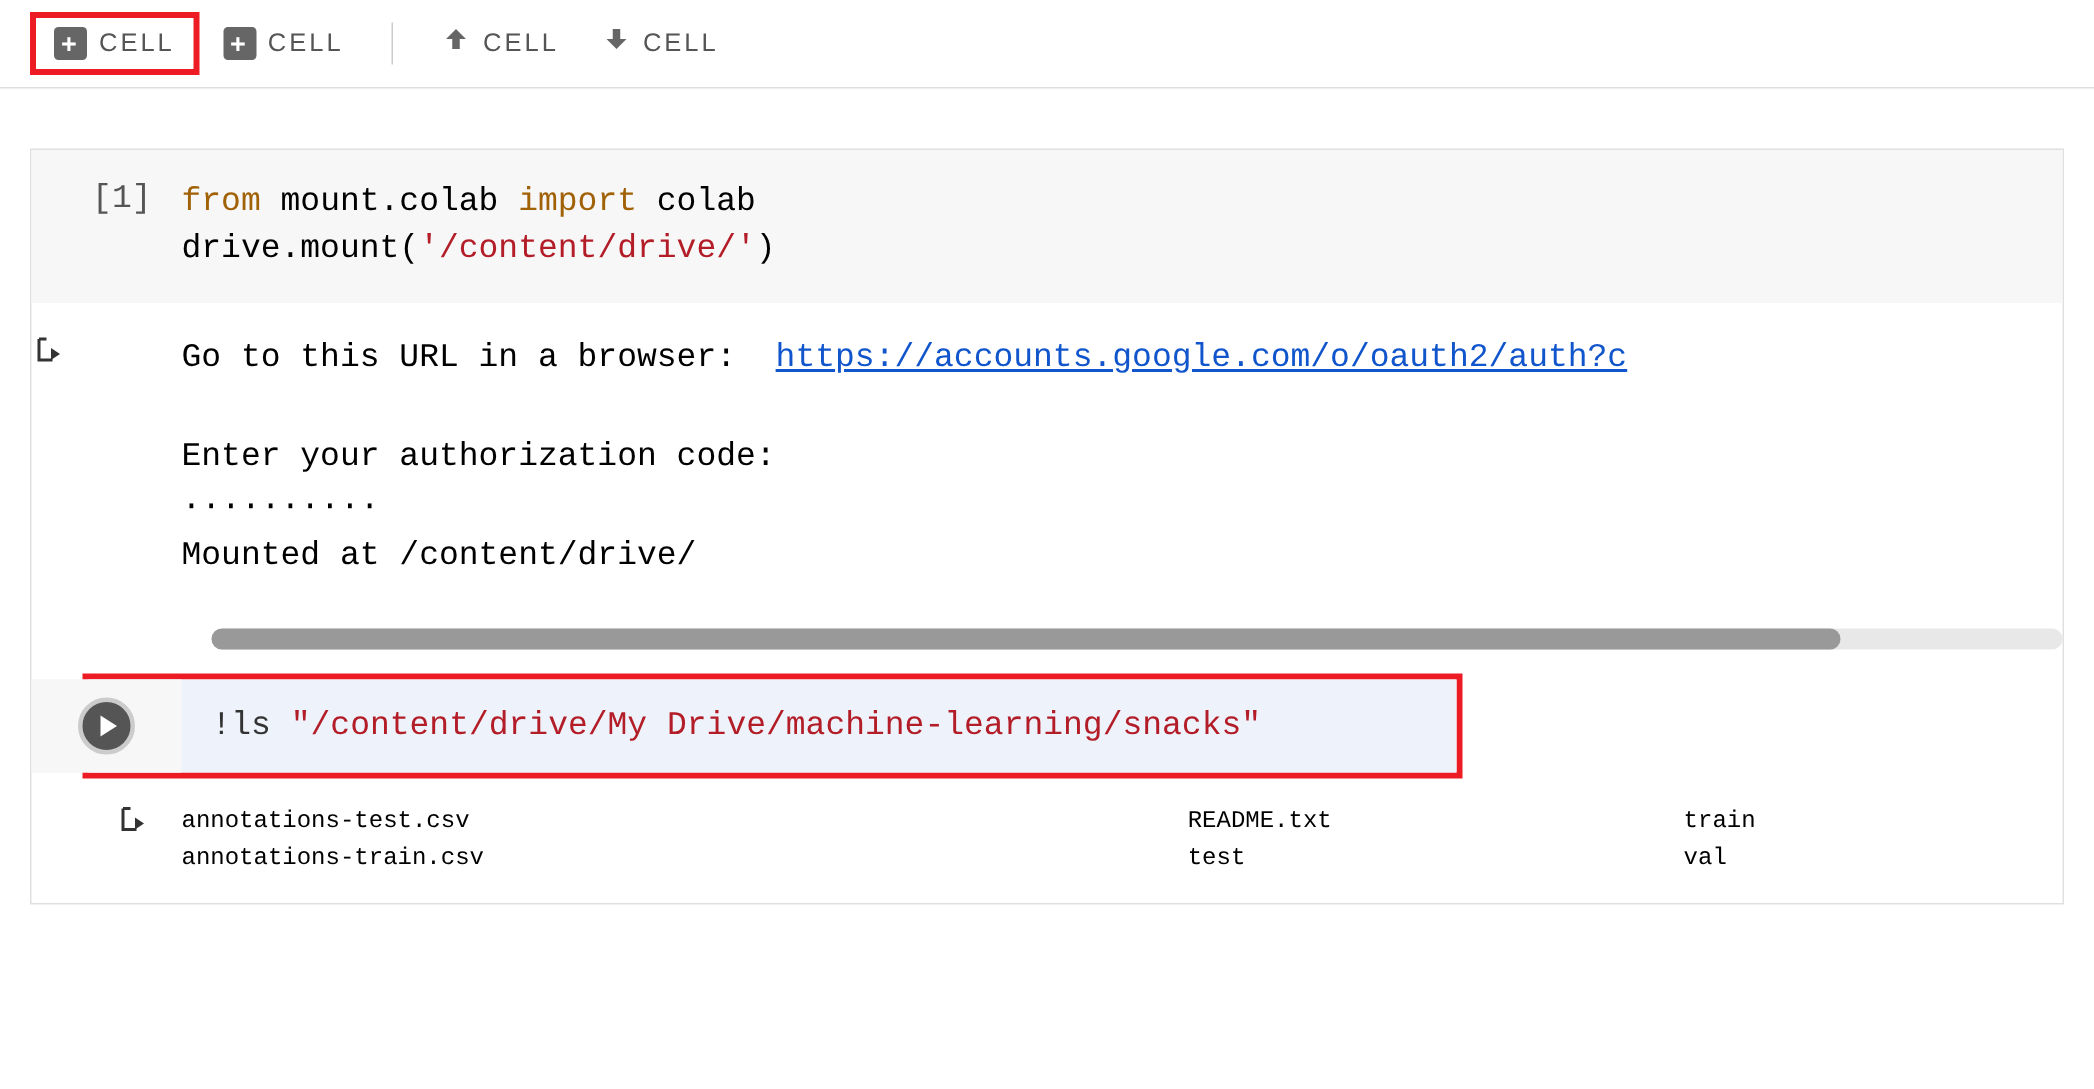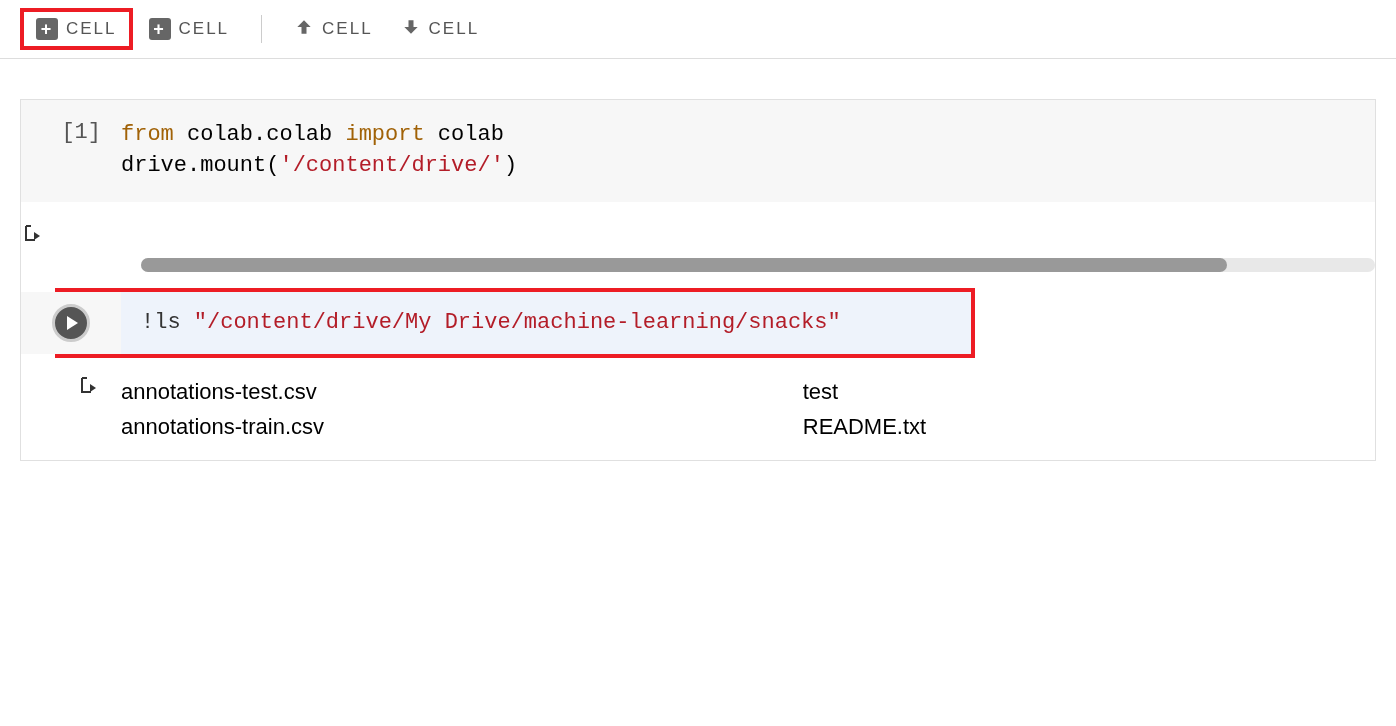--- a/index.html
+++ b/index.html
@@ -174,22 +174,22 @@
       font-size: 22px;
       color: #333;
       padding-left: 20px;
     }
     .output-row-2 {
       display: flex;
       padding: 16px 0 16px 0;
     }
     .output-cols {
       flex: 1;
-      font-family: Liberation Sans, sans-serif;
-      font-size: 22px;
+      font-family: Liberation Mono, monospace;
+      font-size: 16px;
       line-height: 1.6;
       display: grid;
       grid-template-columns: auto auto auto auto;
       gap: 0 30px;
     }
     .col > div { white-space: nowrap; }
     .highlight-cell2-wrap {
       border: 4px solid #ed1c24;
       margin-left: 34px;
       margin-right: 400px;
@@ -229,31 +229,36 @@
     </span>
     <span>CELL</span>
   </button>
 </div>
 
 <div class="notebook-area">
   <div class="cell-container">
 
     <div class="code-cell">
       <div class="cell-prompt">[1]</div>
-      <div class="cell-code"><span class="kw">from</span><span> colab.colab </span><span class="kw">import</span><span> colab</span><br><span>drive.mount(</span><span class="str">'/content/drive/'</span><span>)</span></div>
+      <div class="cell-code"><span class="kw">from</span><span> mount.colab </span><span class="kw">import</span><span> colab</span><br><span>drive.mount(</span><span class="str">'/content/drive/'</span><span>)</span></div>
     </div>
 
     <div class="output-row">
       <div class="output-icon">
 
         <svg viewBox="0 0 24 24" style="display:block">
           <path fill="none" stroke="#333" stroke-width="2" d="M5 4 H10 M5 4 V18 H14"></path>
           <path fill="#333" d="M13 14 L19 18 L13 22 Z" transform="translate(0,-4)"></path>
         </svg>
       </div>
+      <div class="output-text"><span>Go to this URL in a browser:  </span><a href="#">https://accounts.google.com/o/oauth2/auth?c</a>
+
+<span>Enter your authorization code:</span>
+<span>··········</span>
+<span>Mounted at /content/drive/</span></div>
     </div>
 
     <div class="scroll-bar">
       <div class="scroll-thumb"></div>
     </div>
 
     <div style="height:16px"></div>
 
     <div style="position:relative;">
       <div class="highlight-cell2-wrap">
@@ -276,20 +281,24 @@
         </svg>
       </div>
       <div class="output-cols">
         <div class="col">
           <div>annotations-test.csv</div>
           <div>annotations-train.csv</div>
         </div>
         <div class="col">
         </div>
         <div class="col">
+          <div>README.txt</div>
           <div>test</div>
-          <div>README.txt</div>
+        </div>
+        <div class="col">
+          <div>train</div>
+          <div>val</div>
         </div>
       </div>
     </div>
 
   </div>
 </div>
 
 </body></html>

